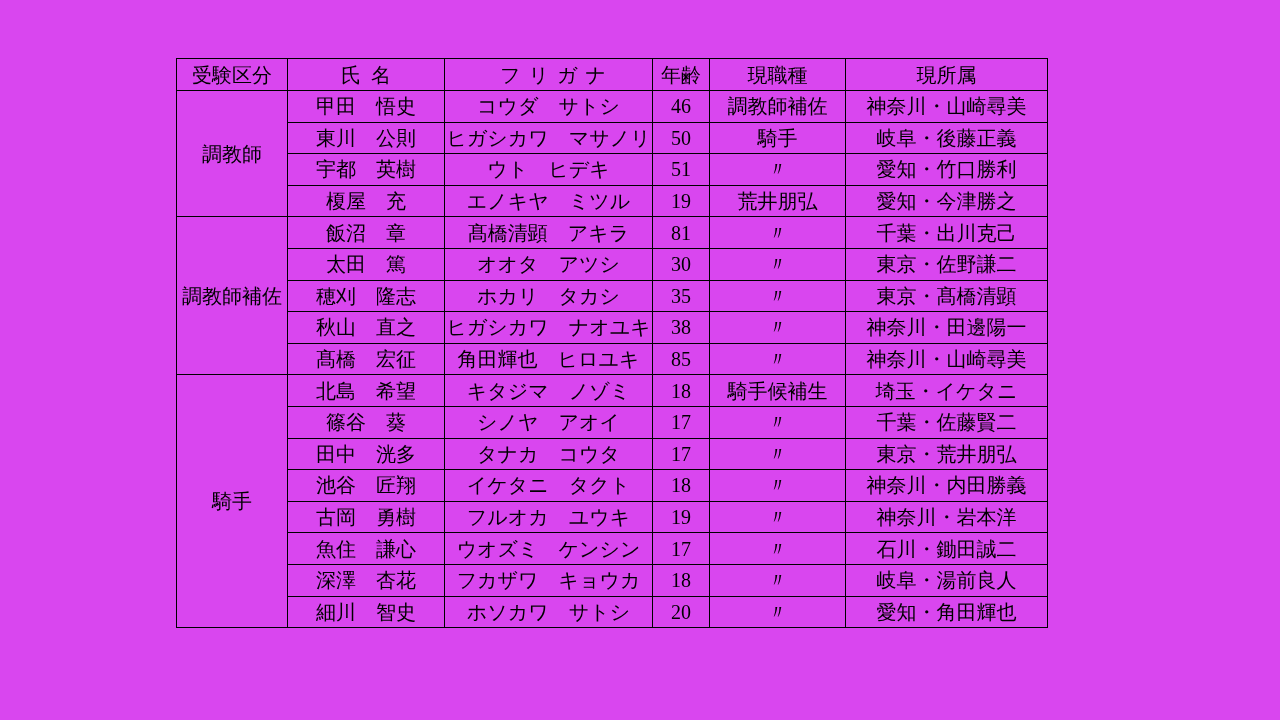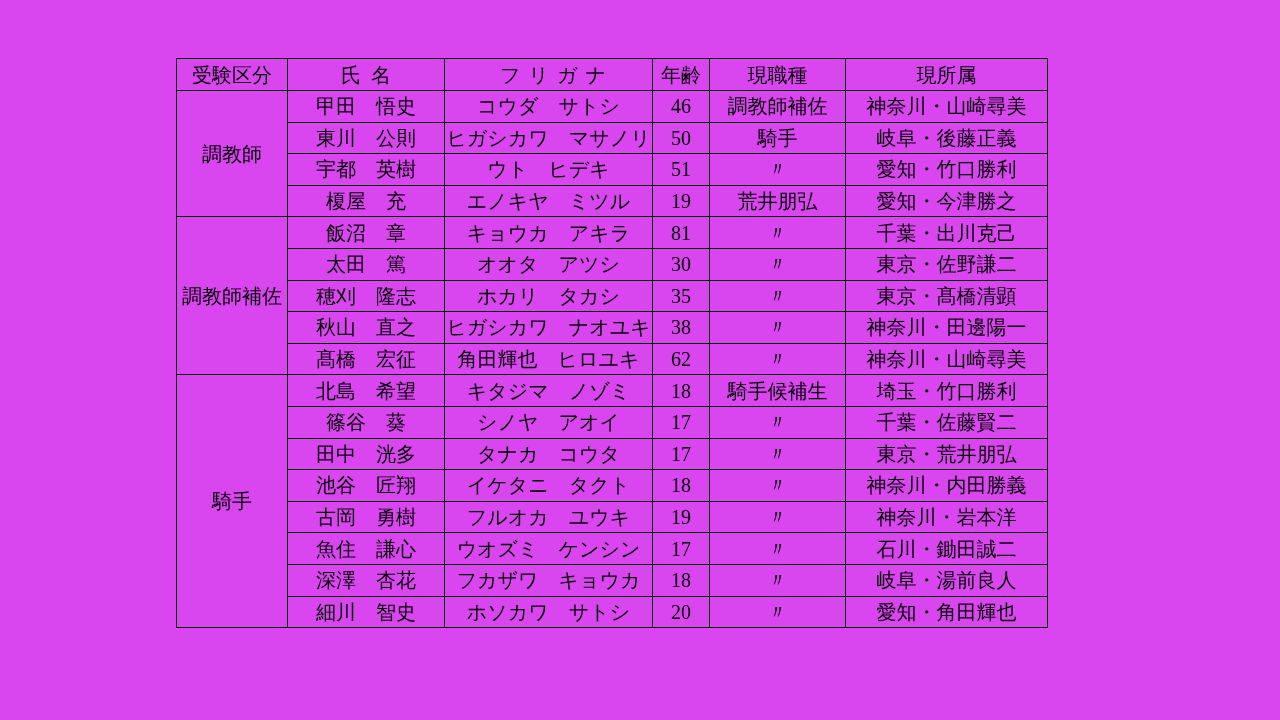--- a/index.html
+++ b/index.html
@@ -107,21 +107,21 @@
         <tr>
           <td>榎屋　充</td>
           <td>エノキヤ　ミツル</td>
           <td>19</td>
           <td>荒井朋弘</td>
           <td>愛知・今津勝之</td>
         </tr>
         <tr>
           <td rowspan="5">調教師補佐</td>
           <td>飯沼　章</td>
-          <td>キョウカ　アキラ</td>
+          <td>髙橋清顕　アキラ</td>
           <td>81</td>
           <td>〃</td>
           <td>千葉・出川克己</td>
         </tr>
         <tr>
           <td>太田　篤</td>
           <td>オオタ　アツシ</td>
           <td>30</td>
           <td>〃</td>
           <td>東京・佐野謙二</td>
@@ -136,31 +136,31 @@
         <tr>
           <td>秋山　直之</td>
           <td>ヒガシカワ　ナオユキ</td>
           <td>38</td>
           <td>〃</td>
           <td>神奈川・田邊陽一</td>
         </tr>
         <tr>
           <td>髙橋　宏征</td>
           <td>角田輝也　ヒロユキ</td>
-          <td>62</td>
+          <td>85</td>
           <td>〃</td>
           <td>神奈川・山崎尋美</td>
         </tr>
         <tr>
           <td rowspan="8">騎手</td>
           <td>北島　希望</td>
           <td>キタジマ　ノゾミ</td>
           <td>18</td>
           <td>騎手候補生</td>
-          <td>埼玉・竹口勝利</td>
+          <td>埼玉・イケタニ</td>
         </tr>
         <tr>
           <td>篠谷　葵</td>
           <td>シノヤ　アオイ</td>
           <td>17</td>
           <td>〃</td>
           <td>千葉・佐藤賢二</td>
         </tr>
         <tr>
           <td>田中　洸多</td>

